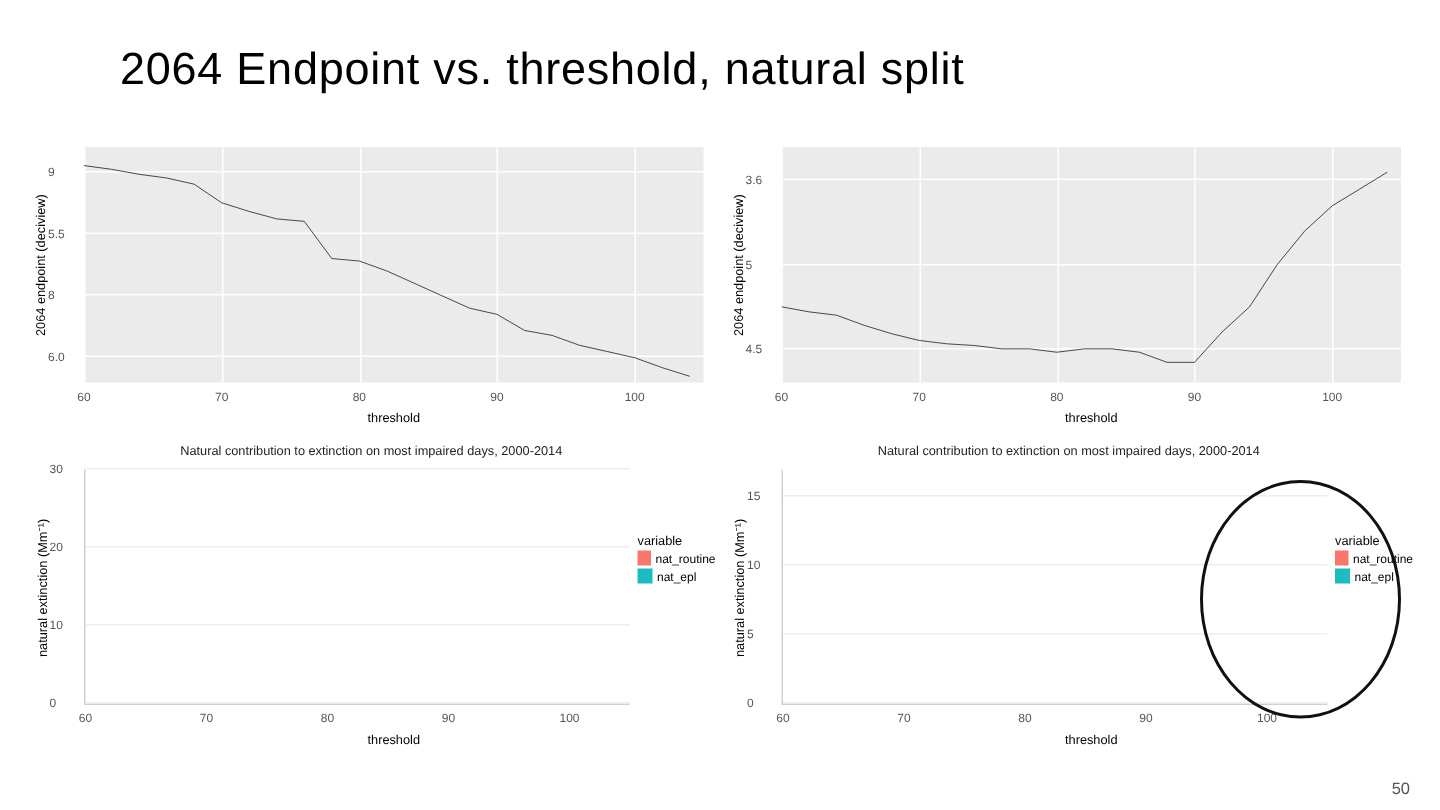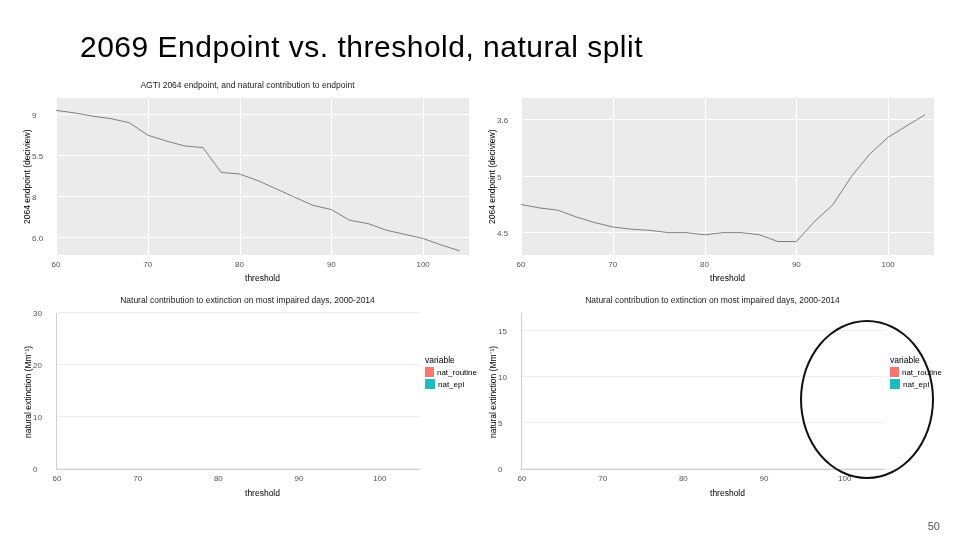--- a/index.html
+++ b/index.html
@@ -26,26 +26,25 @@
 .legend{position:absolute;right:-2px;top:60px;width:52px;font-size:8px}
 .legend .lg-title{font-size:8.5px;margin-bottom:2px}
 .legend .item{display:flex;align-items:center;gap:3px;margin-bottom:2px}
 .swatch{width:10px;height:10px}
 .circle-mark{position:absolute;border:2px solid #111;border-radius:50%}
 </style>
 </head>
 <body>
 
 <div class="slide">
-  <div class="title">2069 Endpoint vs. threshold, natural split</div>
+  <div class="title">2064 Endpoint vs. threshold, natural split</div>
   <div class="page-num">50</div>
   <div class="grid">
 
     <div class="panel">
-      <div class="panel-title">AGTI 2064 endpoint, and natural contribution to endpoint</div>
       <div class="ylab">2064 endpoint (deciview)</div>
       <div class="plot-area">
           <span class="xtick" style="left: 0%;">60</span>
           <div class="vgrid" style="left: 0%;"></div>
           <span class="xtick" style="left: 22.2222%;">70</span>
           <div class="vgrid" style="left: 22.2222%;"></div>
           <span class="xtick" style="left: 44.4444%;">80</span>
           <div class="vgrid" style="left: 44.4444%;"></div>
           <span class="xtick" style="left: 66.6667%;">90</span>
           <div class="vgrid" style="left: 66.6667%;"></div>

